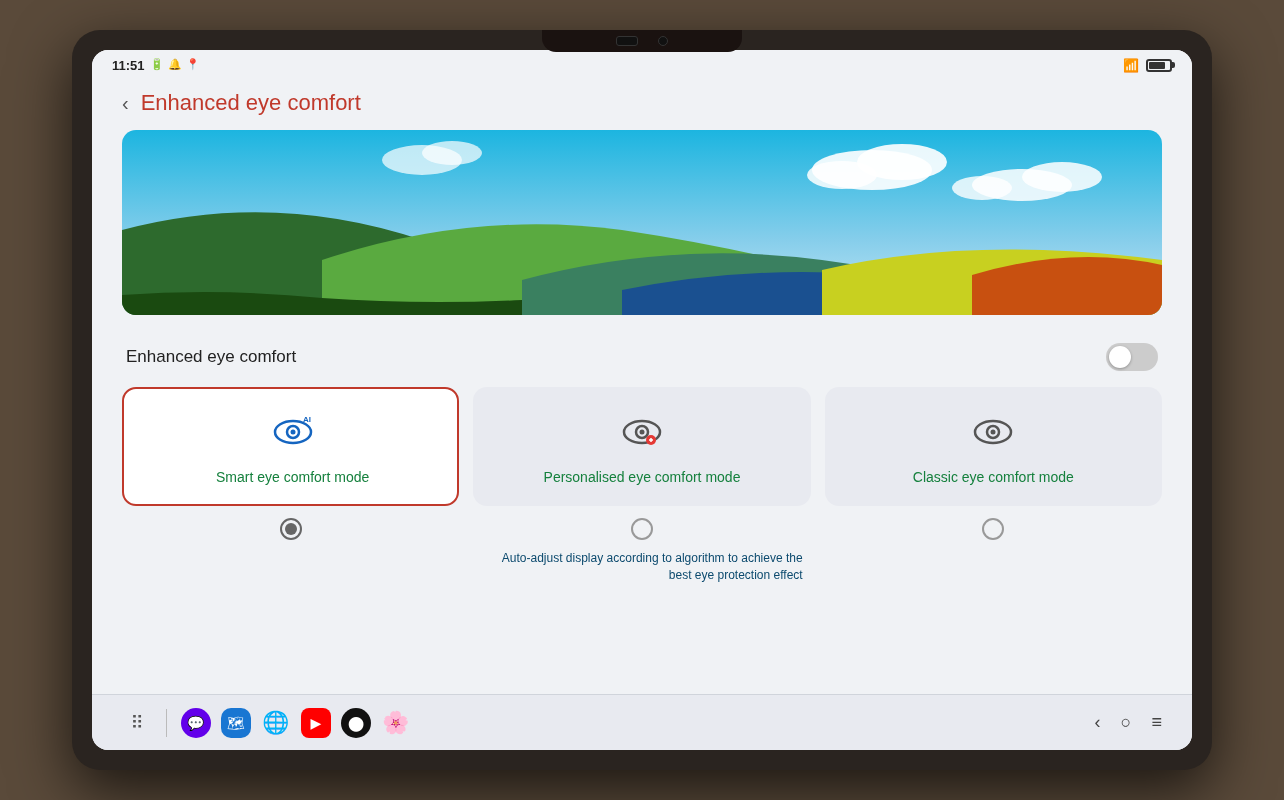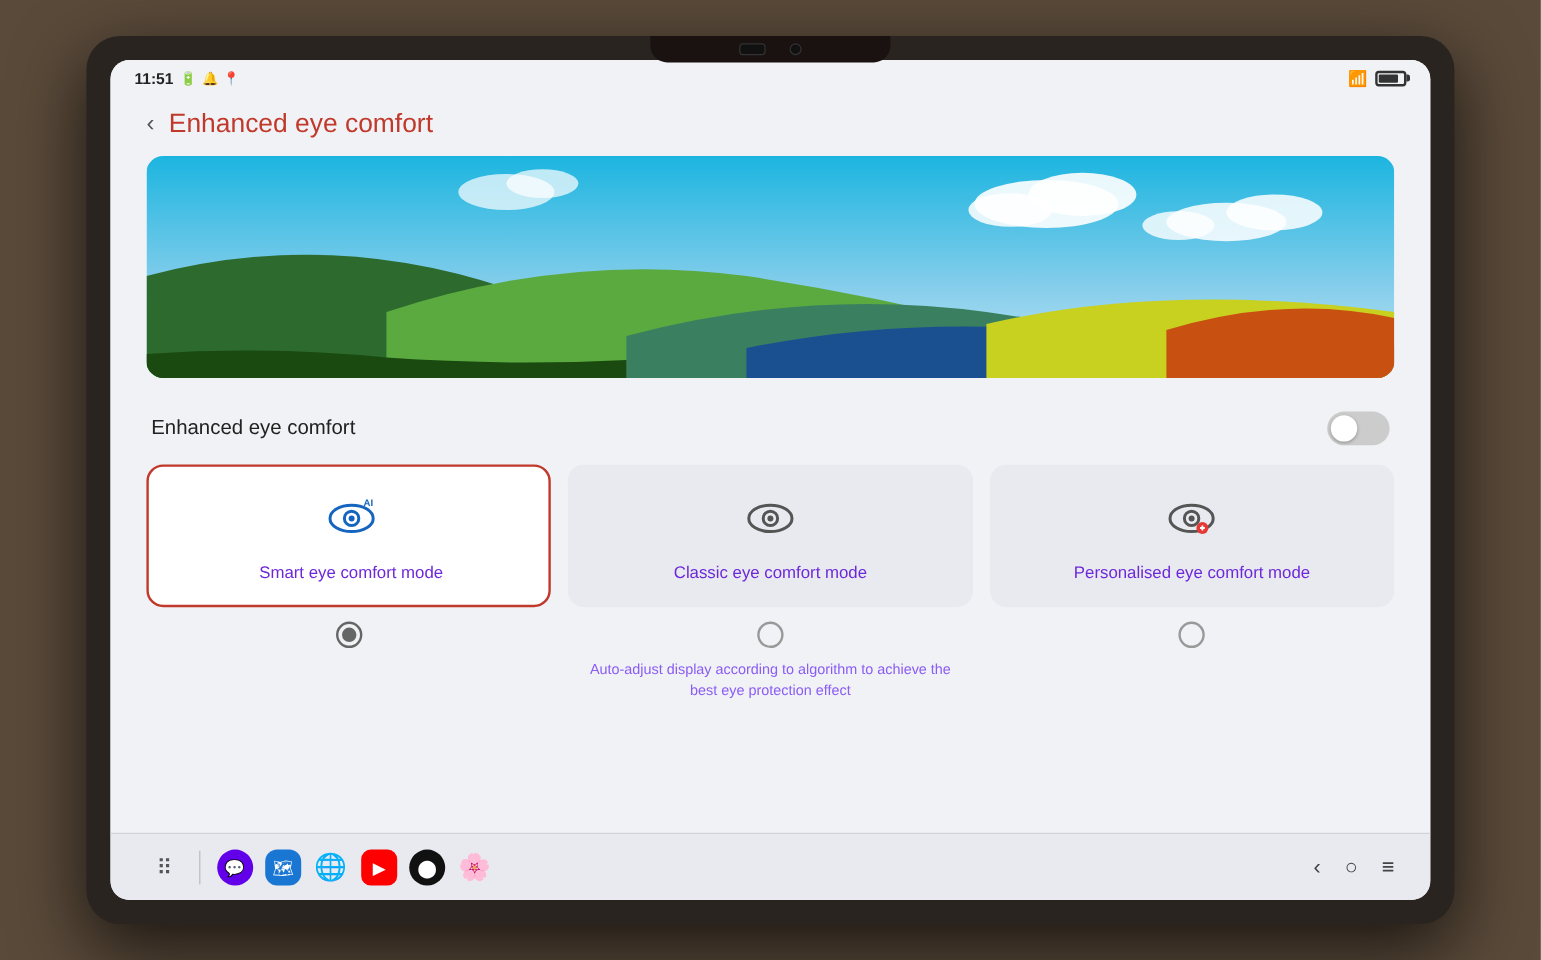--- a/index.html
+++ b/index.html
@@ -77,21 +77,21 @@
       justify-content: space-between;
       padding: 0 20px;
       flex-shrink: 0;
     }
 
     .status-left {
       font-size: 13px;
       font-weight: 600;
       color: #222;
       display: flex;
-      align-items: center;
+      align-items: flex-start;
       gap: 6px;
     }
 
     .status-icons {
       display: flex;
       align-items: center;
       gap: 4px;
     }
 
     .status-icon {
@@ -245,21 +245,21 @@
       color: #555;
       position: relative;
     }
 
     .mode-icon.smart {
       color: #1565C0;
     }
 
     .mode-label {
       font-size: 14px;
-      color: #6d28d9;
+      color: #15803d;
       text-align: center;
       line-height: 1.3;
     }
 
     
     .radio-row {
       display: grid;
       grid-template-columns: 1fr 1fr 1fr;
       gap: 14px;
       margin-bottom: 10px;
@@ -293,23 +293,23 @@
     }
 
     
     .description-row {
       display: grid;
       grid-template-columns: 1fr 1fr 1fr;
       gap: 14px;
     }
 
     .description-cell {
-      text-align: center;
+      text-align: right;
       font-size: 12px;
-      color: #8b5cf6;
+      color: #0c4a6e;
       line-height: 1.4;
       padding: 0 8px;
     }
 
     
     .bottom-nav {
       height: 56px;
       background: #e8eaf0;
       display: flex;
       align-items: center;
@@ -449,46 +449,46 @@
         <div class="mode-card selected">
           <div class="mode-icon smart" style="position:relative;">
             <svg width="40" height="36" viewBox="0 0 40 36" fill="none" xmlns="http://www.w3.org/2000/svg">
               <ellipse cx="20" cy="19" rx="18" ry="11" stroke="#1565C0" stroke-width="2.5" fill="none"></ellipse>
               <circle cx="20" cy="19" r="6" stroke="#1565C0" stroke-width="2.5" fill="none"></circle>
               <circle cx="20" cy="19" r="2.5" fill="#1565C0"></circle>
               <text x="30" y="9" font-size="8" font-weight="bold" fill="#1565C0">AI</text>
             </svg>
           </div>
           <span class="mode-label">Smart eye comfort mode</span>
-        </div>
-
-        <div class="mode-card">
-          <div class="mode-icon">
-            <svg width="40" height="36" viewBox="0 0 40 36" fill="none" xmlns="http://www.w3.org/2000/svg">
-              <ellipse cx="20" cy="19" rx="18" ry="11" stroke="#555" stroke-width="2.5" fill="none"></ellipse>
-              <circle cx="20" cy="19" r="6" stroke="#555" stroke-width="2.5" fill="none"></circle>
-              <circle cx="20" cy="19" r="2.5" fill="#555"></circle>
-            </svg>
-          </div>
-          <span class="mode-label">Classic eye comfort mode</span>
         </div>
 
         <div class="mode-card">
           <div class="mode-icon">
             <svg width="40" height="36" viewBox="0 0 40 36" fill="none" xmlns="http://www.w3.org/2000/svg">
               <ellipse cx="20" cy="19" rx="18" ry="11" stroke="#555" stroke-width="2.5" fill="none"></ellipse>
               <circle cx="20" cy="19" r="6" stroke="#555" stroke-width="2.5" fill="none"></circle>
               <circle cx="20" cy="19" r="2.5" fill="#555"></circle>
               <circle cx="29" cy="27" r="5" fill="#E53935"></circle>
               <line x1="27" y1="27" x2="31" y2="27" stroke="white" stroke-width="1.5"></line>
               <line x1="29" y1="25" x2="29" y2="29" stroke="white" stroke-width="1.5"></line>
             </svg>
           </div>
           <span class="mode-label">Personalised eye comfort mode</span>
         </div>
+
+        <div class="mode-card">
+          <div class="mode-icon">
+            <svg width="40" height="36" viewBox="0 0 40 36" fill="none" xmlns="http://www.w3.org/2000/svg">
+              <ellipse cx="20" cy="19" rx="18" ry="11" stroke="#555" stroke-width="2.5" fill="none"></ellipse>
+              <circle cx="20" cy="19" r="6" stroke="#555" stroke-width="2.5" fill="none"></circle>
+              <circle cx="20" cy="19" r="2.5" fill="#555"></circle>
+            </svg>
+          </div>
+          <span class="mode-label">Classic eye comfort mode</span>
+        </div>
       </div>
 
       <div class="radio-row">
         <div class="radio-cell">
           <div class="radio-btn selected">
             <div class="radio-inner"></div>
           </div>
         </div>
         <div class="radio-cell">
           <div class="radio-btn"></div>

